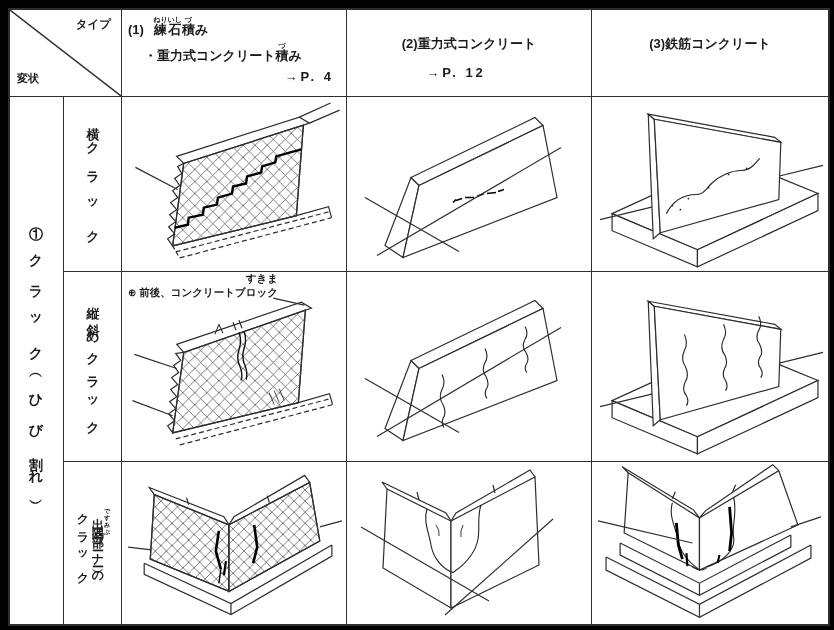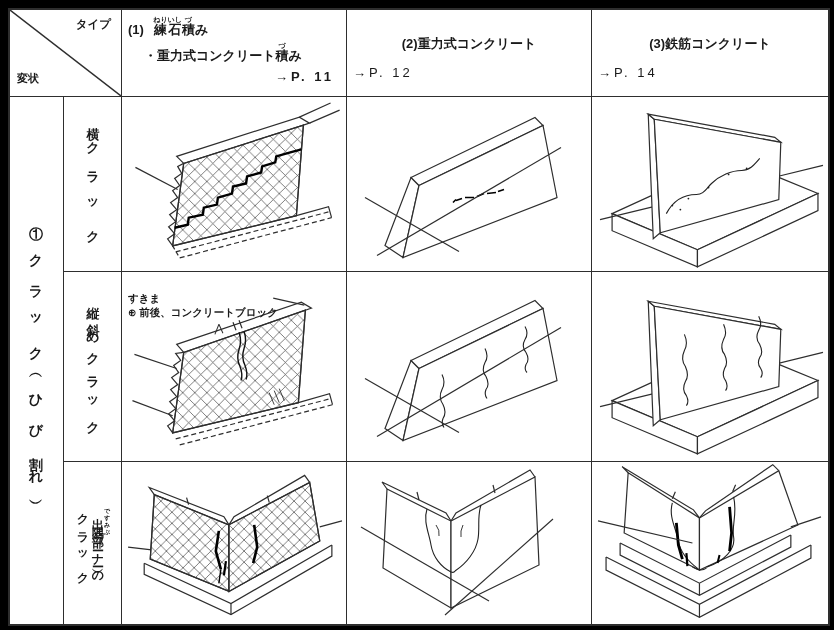--- a/index.html
+++ b/index.html
@@ -30,35 +30,35 @@
   .corner-top{position:absolute;top:7px;right:10px;font-size:11.5px;font-weight:bold;}
   .corner-bottom{position:absolute;bottom:10px;left:7px;font-size:11px;font-weight:bold;}
   .hcell{padding:4px 6px;font-weight:bold;font-size:13px;}
   .t-line1{white-space:nowrap;margin-top:2px;}
   .t-line1 .no{margin-right:10px;}
   .t-line2{white-space:nowrap;margin-left:16px;margin-top:3px;}
   .t-line3{text-align:right;padding-right:6px;margin-top:4px;letter-spacing:3px;}
   ruby{ruby-position:over;}
   rt{font-size:7px;font-weight:bold;letter-spacing:0;}
   .t-title{text-align:center;margin-top:21px;white-space:nowrap;}
-  .pageref{text-align:left;padding-right:26px;margin-top:12px;letter-spacing:3px;font-weight:normal;font-size:13px;}
+  .pageref{text-align:center;padding-right:26px;margin-top:12px;letter-spacing:3px;font-weight:bold;font-size:13px;}
   .vcell{display:flex;align-items:center;justify-content:center;}
   .vtext{writing-mode:vertical-rl;font-weight:bold;}
   .cat-label{font-size:14px;letter-spacing:15px;}
   .rowlab1{font-size:13px;letter-spacing:15px;}
   .rowlab2{font-size:13px;letter-spacing:8px;}
   .rowlab3{font-size:12px;line-height:1.25;}
   .rowlab3 .l1{letter-spacing:1px;display:block;}
   .rowlab3 .l2{letter-spacing:6px;display:block;text-align:center;margin-top:0;}
   .rowlab3 rt{font-size:6px;}
   .draw svg{width:100%;height:100%;display:block;}
   .annot{
-    position:absolute;top:20px;left:6px;
+    position:absolute;top:0;left:6px;
     font-size:10.5px;font-weight:bold;line-height:1.3;
-    white-space:nowrap;background:transparent;
+    white-space:nowrap;background:transparent;text-align:right;
   }
 </style>
 </head>
 <body>
 
 <div class="page">
   <div class="grid">
 
     <div class="cell corner">
       <svg class="diag" viewBox="0 0 112 87" preserveAspectRatio="none">
@@ -68,31 +68,30 @@
       <span class="corner-bottom">変状</span>
     </div>
 
     <div class="cell hcell">
       <div class="t-line1">
         <span class="no">(1)</span><ruby><span>練石</span><rt>ねりいし</rt></ruby><ruby><span>積</span><rt>づ</rt></ruby><span>み</span>
       </div>
       <div class="t-line2">
         <span>・重力式コンクリート</span><ruby><span>積</span><rt>づ</rt></ruby><span>み</span>
       </div>
-      <div class="t-line3">→P. 11</div>
+      <div class="t-line3">→P. 4</div>
     </div>
 
     <div class="cell hcell">
       <div class="t-title"><span>(2)</span><span>重力式コンクリート</span></div>
       <div class="pageref">→P. 12</div>
     </div>
 
     <div class="cell hcell last-col">
       <div class="t-title"><span>(3)</span><span>鉄筋コンクリート</span></div>
-      <div class="pageref">→P. 14</div>
     </div>
 
     <div class="cell vcell last-row" style="grid-row:2 / span 3;grid-column:1;">
       <span class="vtext cat-label">①クラック（ひび割れ）</span>
     </div>
 
     <div class="cell vcell">
       <span class="vtext rowlab1">横クラック</span>
     </div>
 

